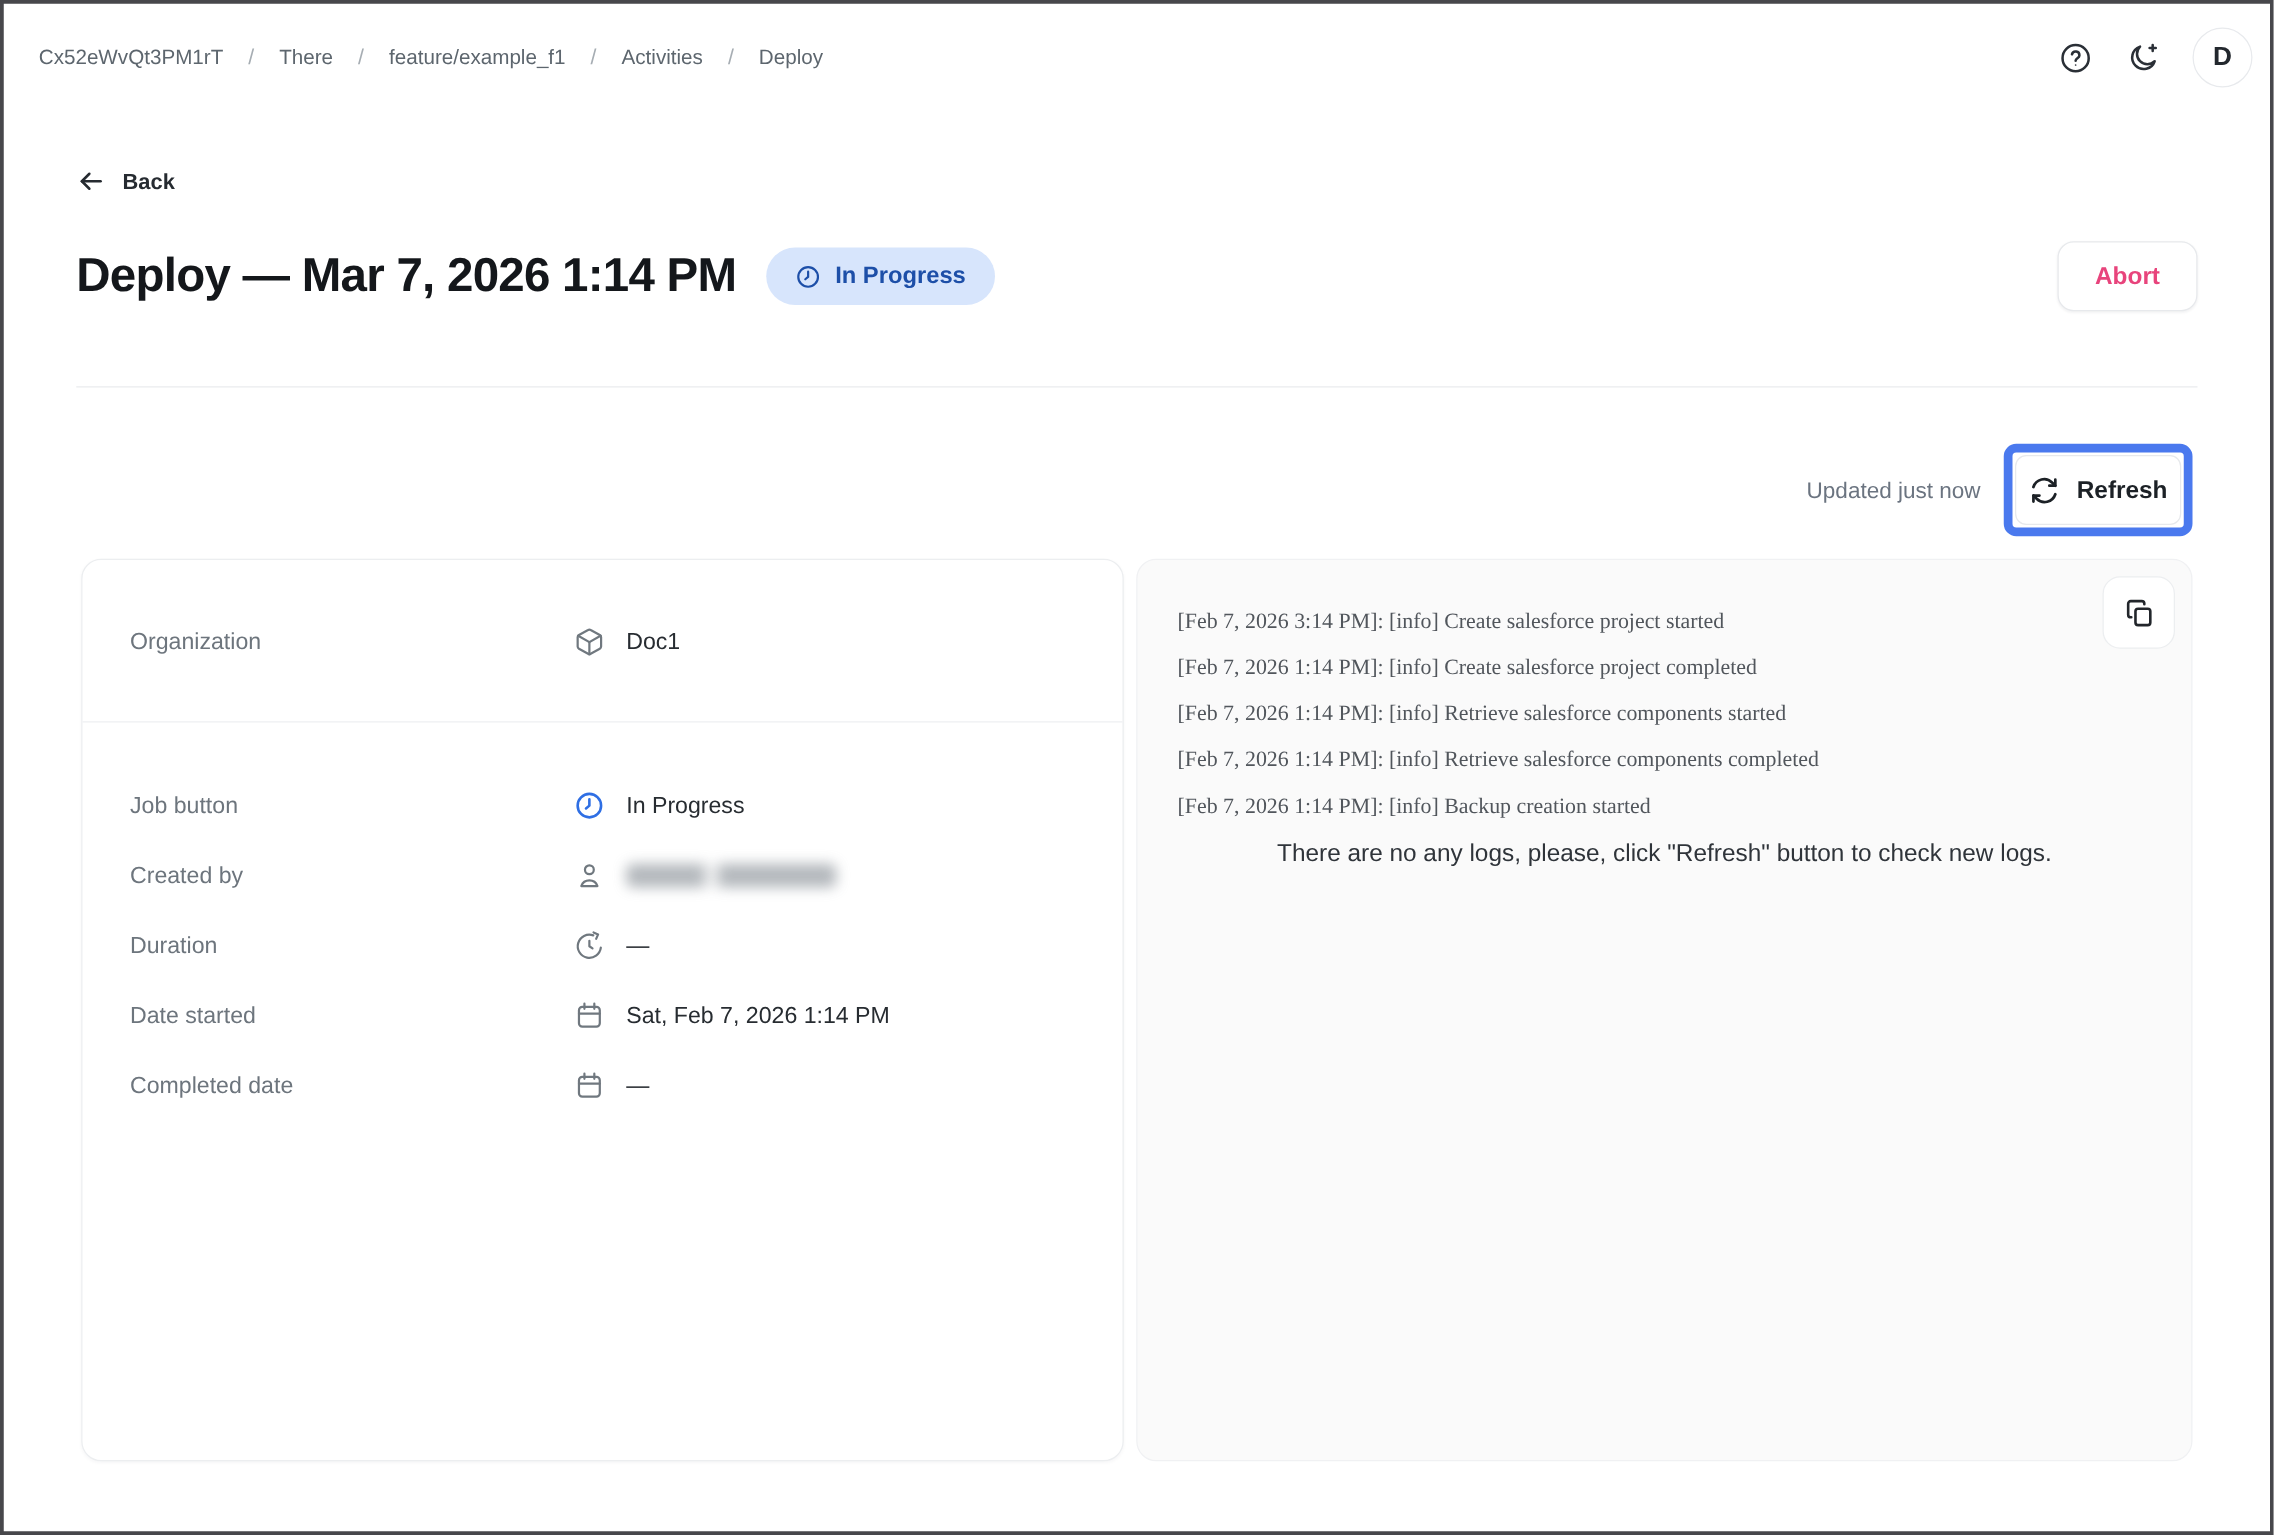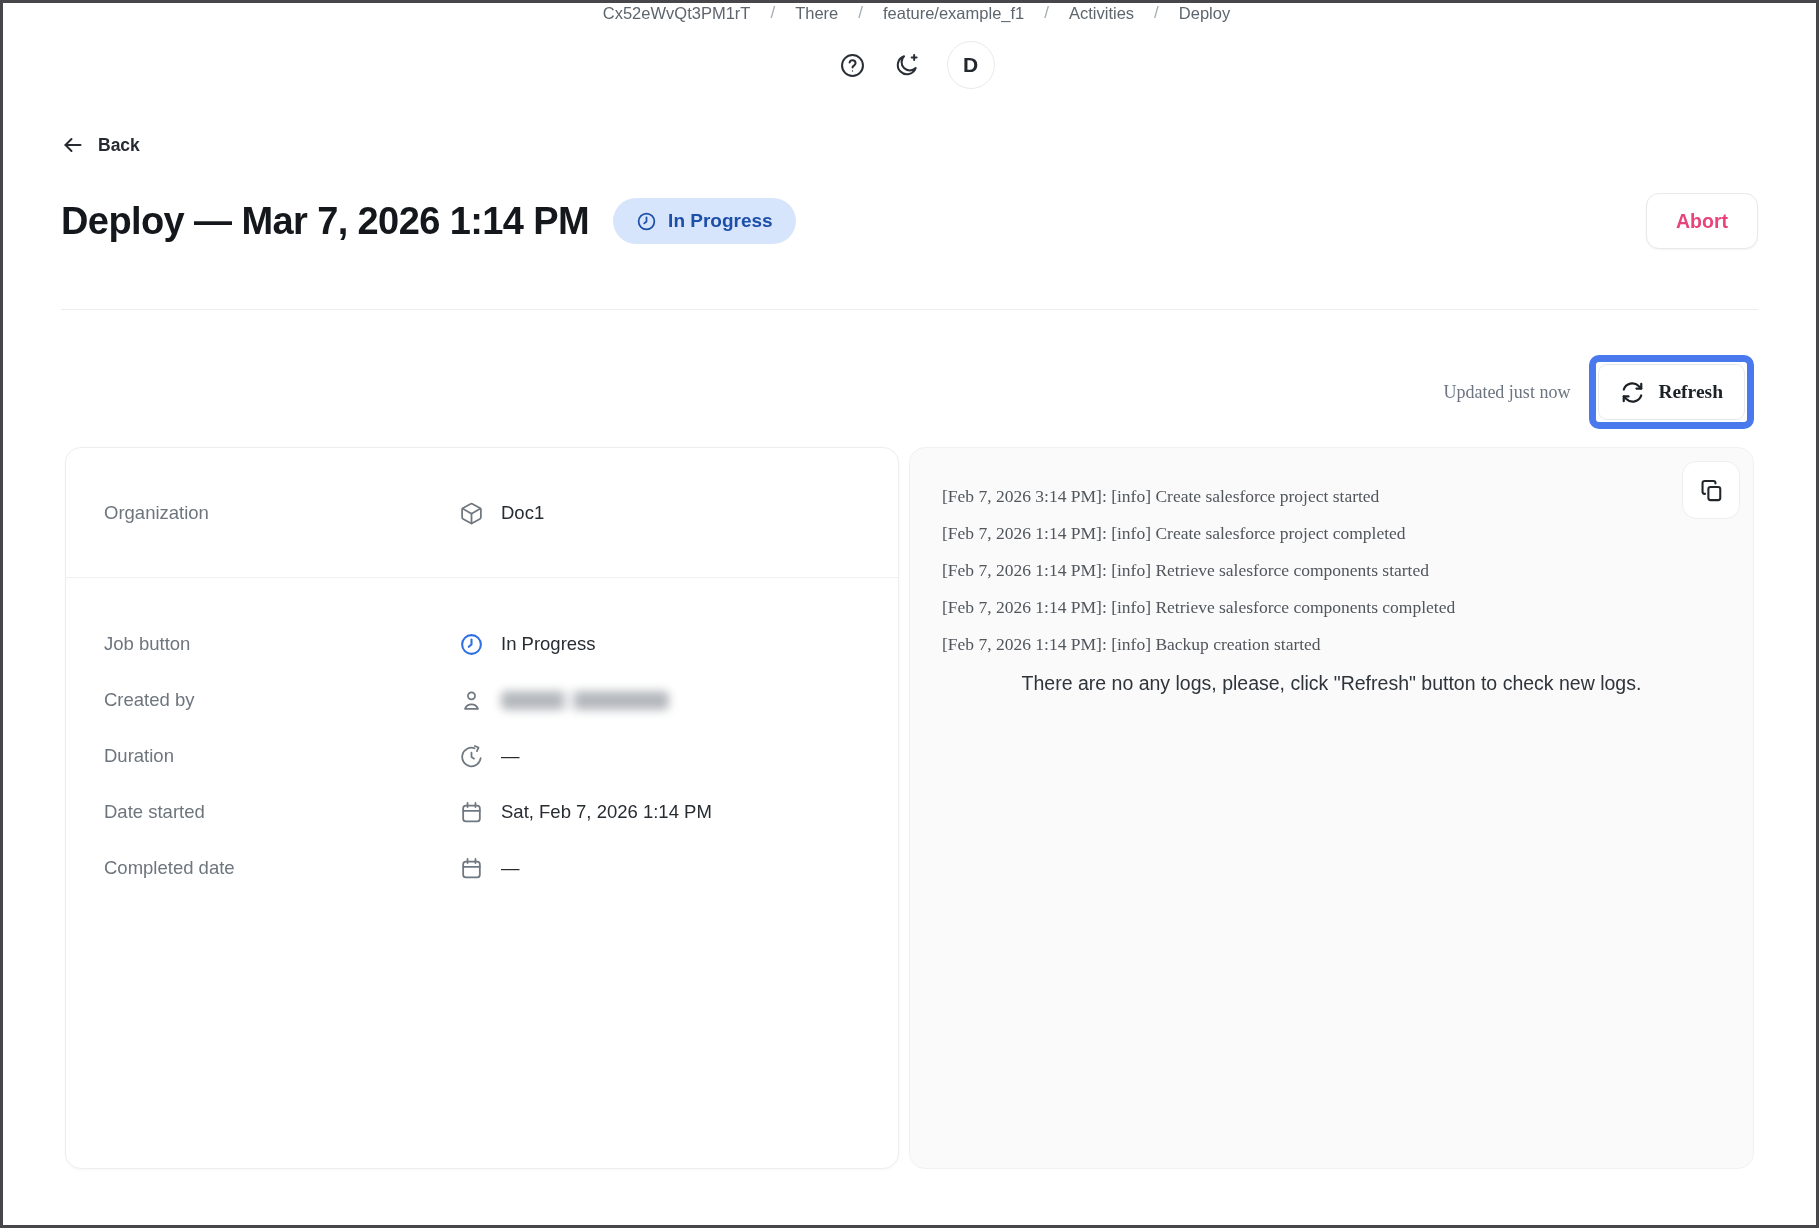--- a/index.html
+++ b/index.html
@@ -2,21 +2,21 @@
 <html><head>
 <meta charset="utf-8">
 <style>
   html,body{margin:0;padding:0;}
   body{font-family:"Liberation Sans","DejaVu Sans",sans-serif;background:#fff;}
   .screen{position:relative;width:1819px;height:1228px;box-sizing:border-box;
     border:3px solid #47474b;background:#ffffff;overflow:hidden;}
 
   
   .topbar{height:86px;display:flex;align-items:center;justify-content:space-between;
-    padding:0 14px 0 28px;box-sizing:border-box;flex-direction:column;}
+    padding:0 14px 0 28px;box-sizing:border-box;}
   .breadcrumb{display:flex;align-items:center;gap:20px;font-size:16.5px;font-weight:500;color:#5d666e;}
   .breadcrumb .sep{color:#a6adb3;font-weight:400;font-size:17px;}
   .topbar-right{display:flex;align-items:center;gap:26px;}
   .icon-btn{width:28px;height:28px;color:#2a2f36;display:flex;align-items:center;justify-content:center;cursor:pointer;background:none;border:none;padding:0;}
   .icon-btn svg{width:27px;height:27px;}
   .avatar{width:46px;height:46px;border-radius:50%;border:1.5px solid #e8eaed;display:flex;
     align-items:center;justify-content:center;font-size:21px;font-weight:600;color:#23282e;background:#fff;cursor:pointer;}
 
   
   .page-head{padding:0 58px;}
@@ -28,24 +28,24 @@
   .badge{height:46px;padding:0 23px;border-radius:23px;background:#d7e5fc;color:#1d4fa8;
     display:inline-flex;align-items:center;gap:11px;font-size:19px;font-weight:600;}
   .badge svg{width:21px;height:21px;}
   .abort-btn{margin-left:auto;height:56px;padding:0 29px;background:#fff;border:1px solid #e7e9ec;
     border-radius:13px;color:#e8447c;font-size:19.5px;font-weight:700;cursor:pointer;
     box-shadow:0 1px 2px rgba(16,24,40,.05);font-family:inherit;}
   .head-divider{margin-top:58px;border:none;border-top:1px solid #eaecee;height:0;}
 
   
   .main{padding:0 62px;}
-  .toolbar{margin-top:42px;height:80px;display:flex;align-items:center;justify-content:flex-end;gap:19px;font-family:Liberation Serif, serif;}
+  .toolbar{margin-top:42px;height:80px;display:flex;align-items:center;justify-content:flex-end;gap:19px;}
   .updated-text{font-size:18px;color:#6b7480;}
   .refresh-highlight{border:7px solid #4a79ee;border-radius:10px;padding:2px;background:#fff;}
-  .refresh-btn{display:flex;align-items:center;gap:13px;height:56px;padding:0 21px;background:#fff;
+  .refresh-btn{display:flex;align-items:center;gap:13px;height:56px;padding:0 10px;background:#fff;
     border:1px solid #e7e9ec;border-radius:9px;font-size:19.5px;font-weight:700;color:#1c2126;
     cursor:pointer;font-family:inherit;}
   .refresh-btn svg{width:25px;height:25px;}
 
   .columns{margin-top:15px;display:flex;gap:10px;height:722px;}
 
   
   .details-card{width:834px;box-sizing:border-box;background:#fff;border:1px solid #eceef0;
     border-radius:16px;box-shadow:0 1px 3px rgba(16,24,40,.04);}
   .card-section-top{padding:40px 38px 39px;}

